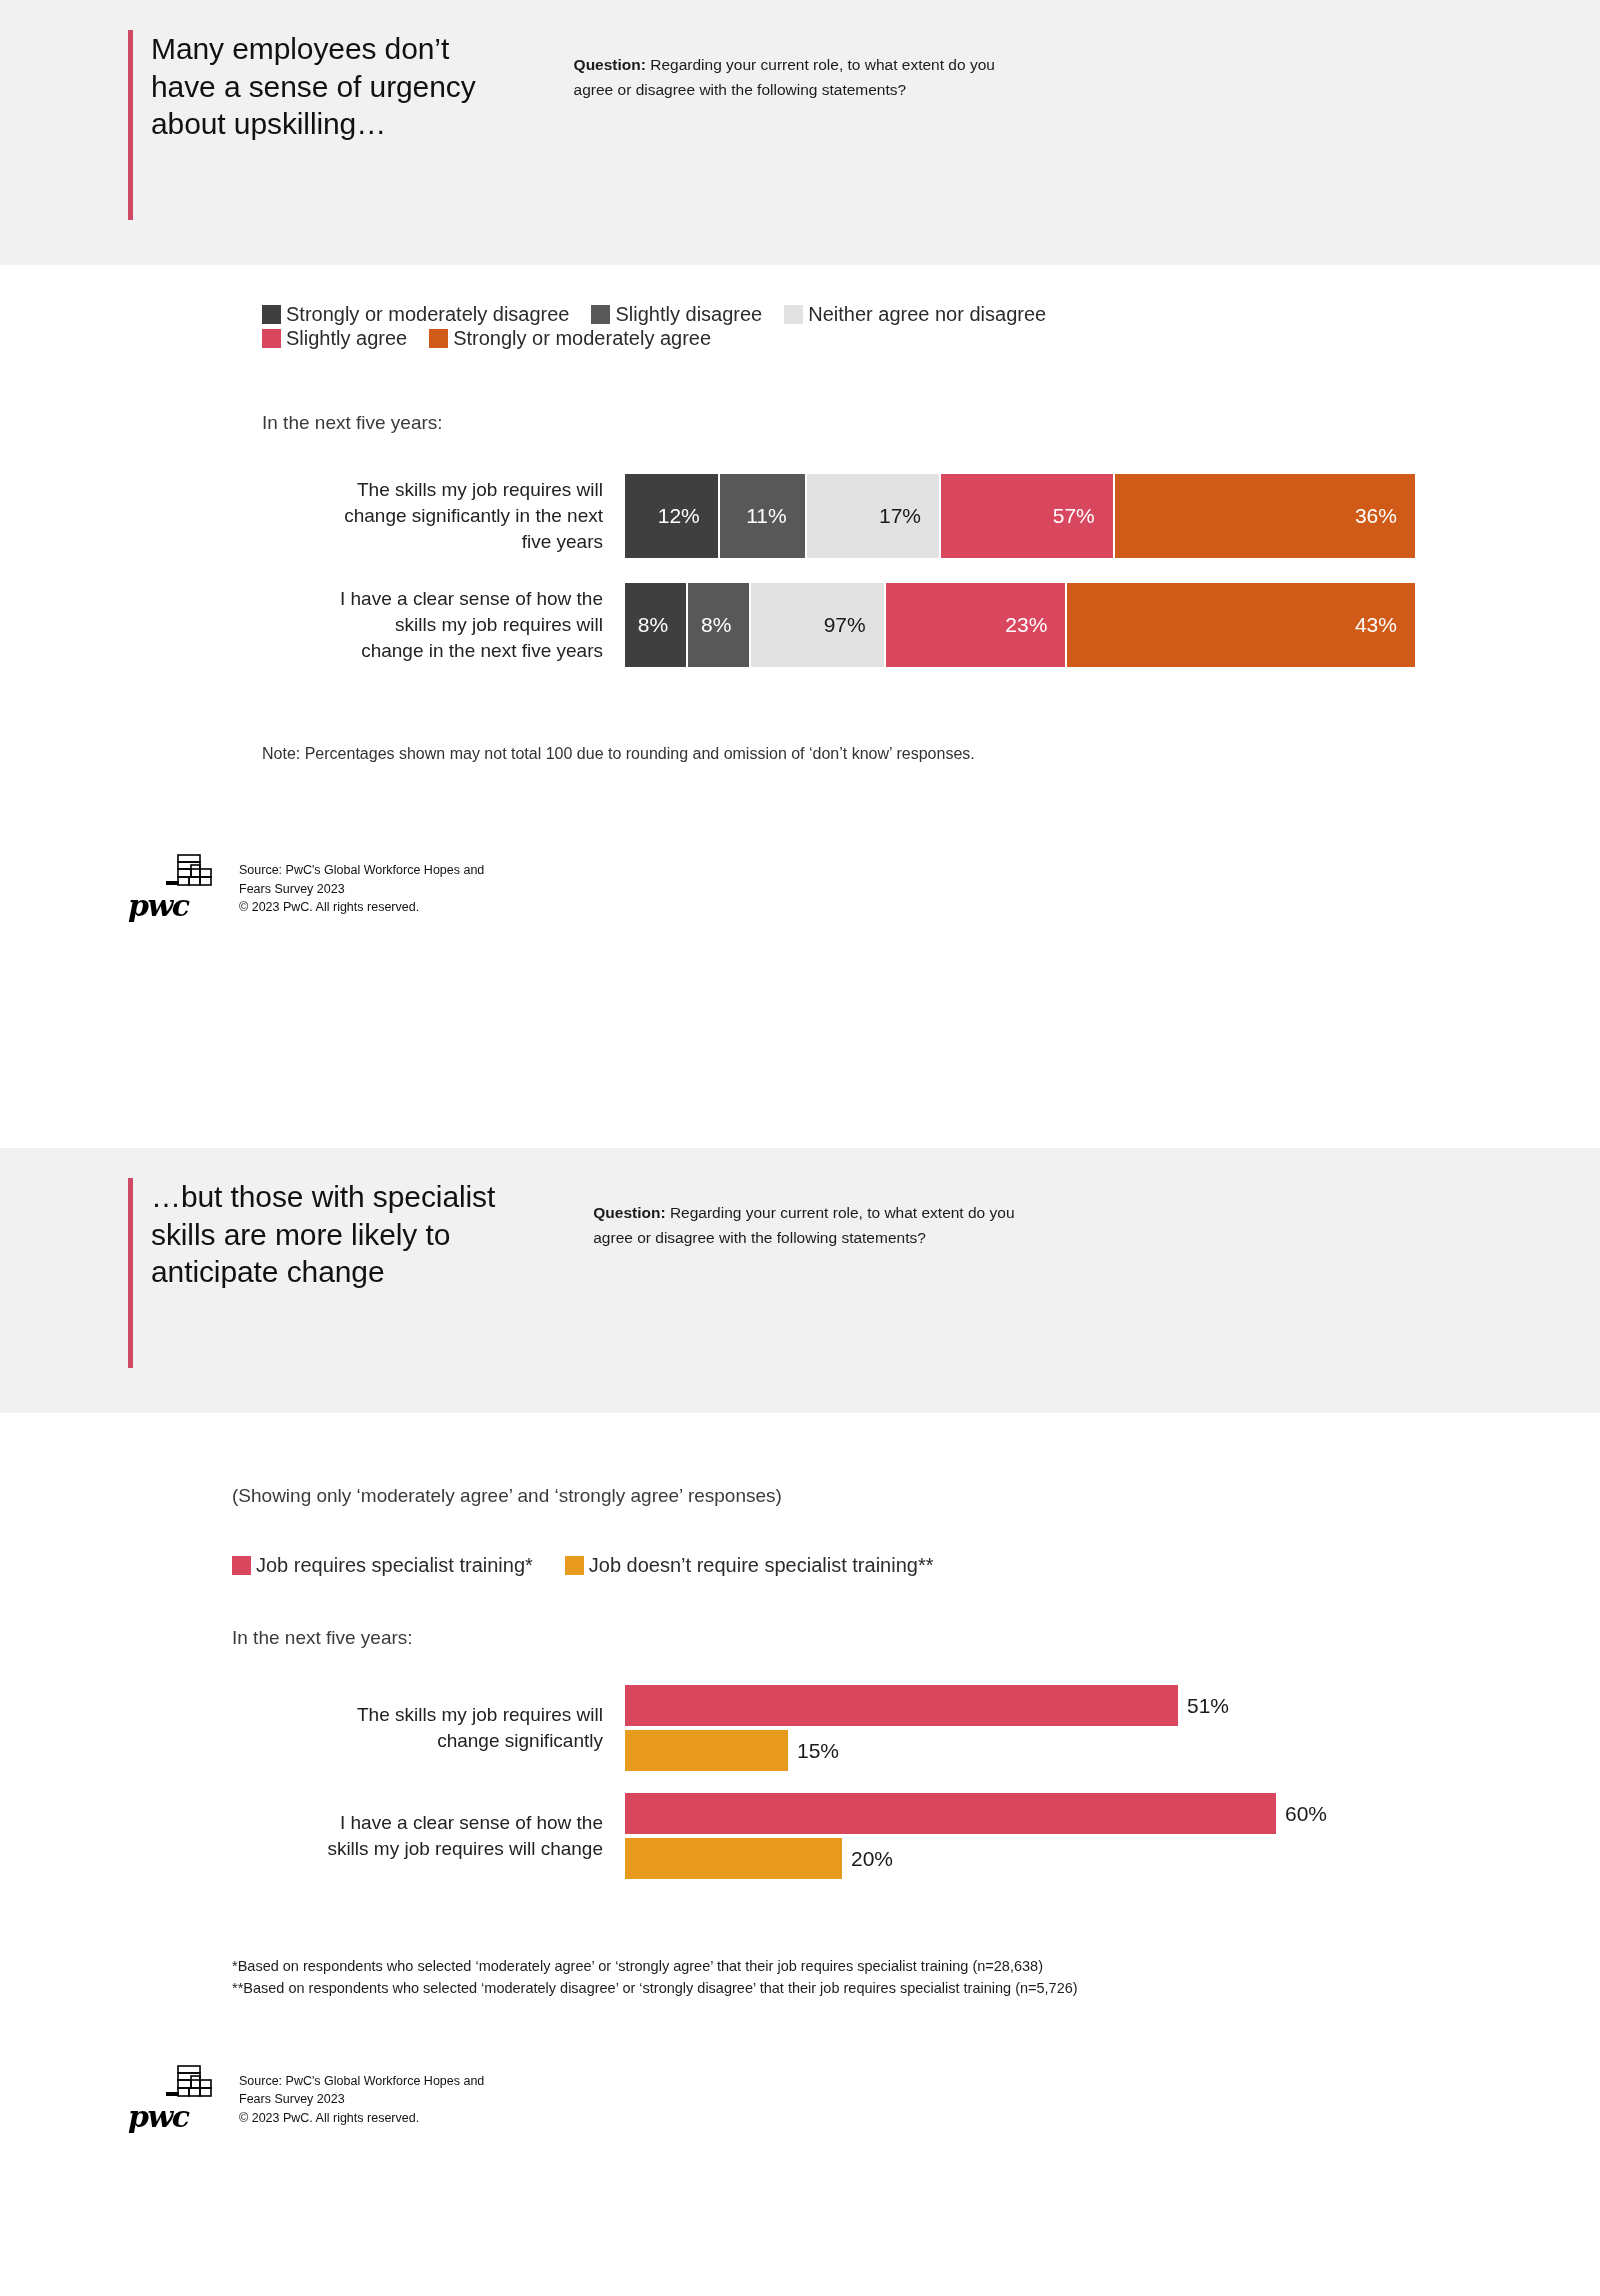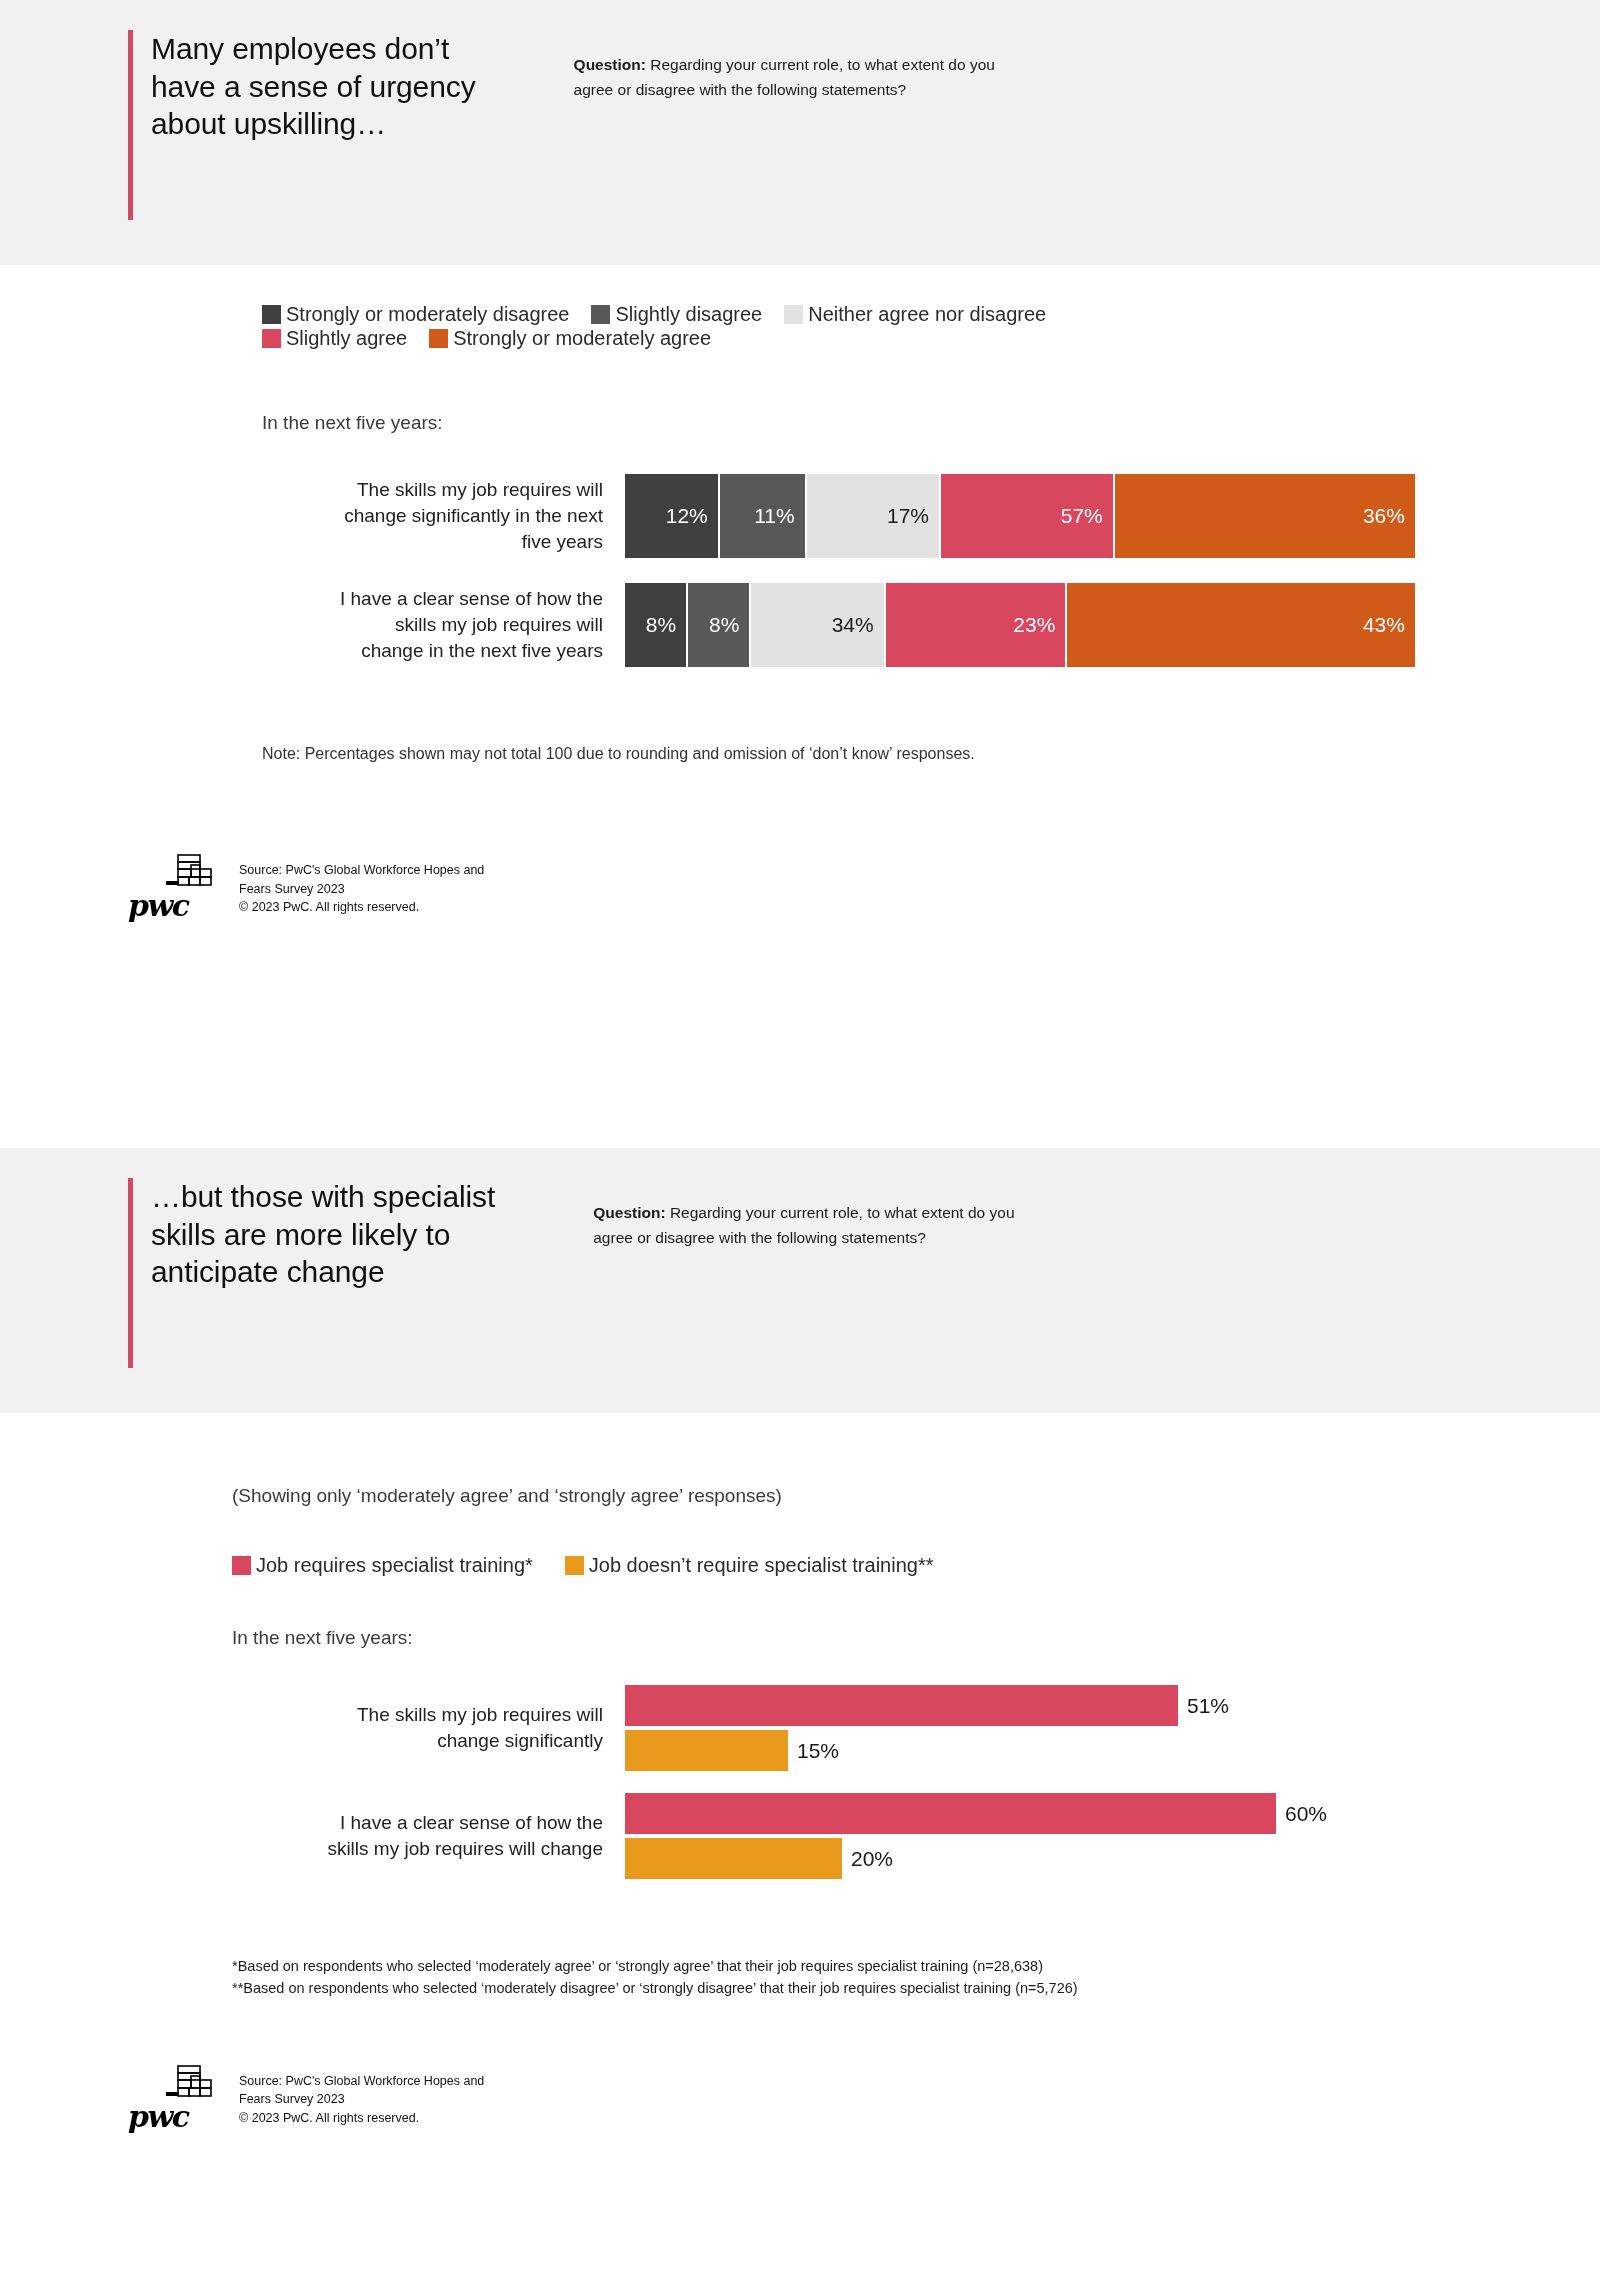--- a/index.html
+++ b/index.html
@@ -120,21 +120,21 @@
     display: flex;
     align-items: center;
     justify-content: flex-end;
     box-sizing: border-box;
     border-right: 2px solid #ffffff;
   }
   .seg:last-child { border-right: none; }
   .seg-value {
     font-size: 21px;
     font-weight: 400;
-    padding-right: 10px;
+    padding-right: 18px;
     white-space: nowrap;
   }
 
   .note-text {
     font-size: 16px;
     color: #333333;
   }
 
   
   .footer {
@@ -290,21 +290,21 @@
 skills my job requires will
 change in the next five years</div>
           <div class="stack-track">
             <div class="seg" style="flex:0 0 8%; background:#403F3F;">
               <span class="seg-value" style="color:#ffffff;">8%</span>
             </div>
             <div class="seg" style="flex:0 0 8%; background:#585858;">
               <span class="seg-value" style="color:#ffffff;">8%</span>
             </div>
             <div class="seg" style="flex:0 0 17%; background:#E2E2E2;">
-              <span class="seg-value" style="color:#1a1a1a;">34%</span>
+              <span class="seg-value" style="color:#1a1a1a;">97%</span>
             </div>
             <div class="seg" style="flex:0 0 23%; background:#D9475F;">
               <span class="seg-value" style="color:#ffffff;">23%</span>
             </div>
             <div class="seg" style="flex:0 0 44%; background:#D05A18;">
               <span class="seg-value" style="color:#ffffff;">43%</span>
             </div>
           </div>
         </div>
 

